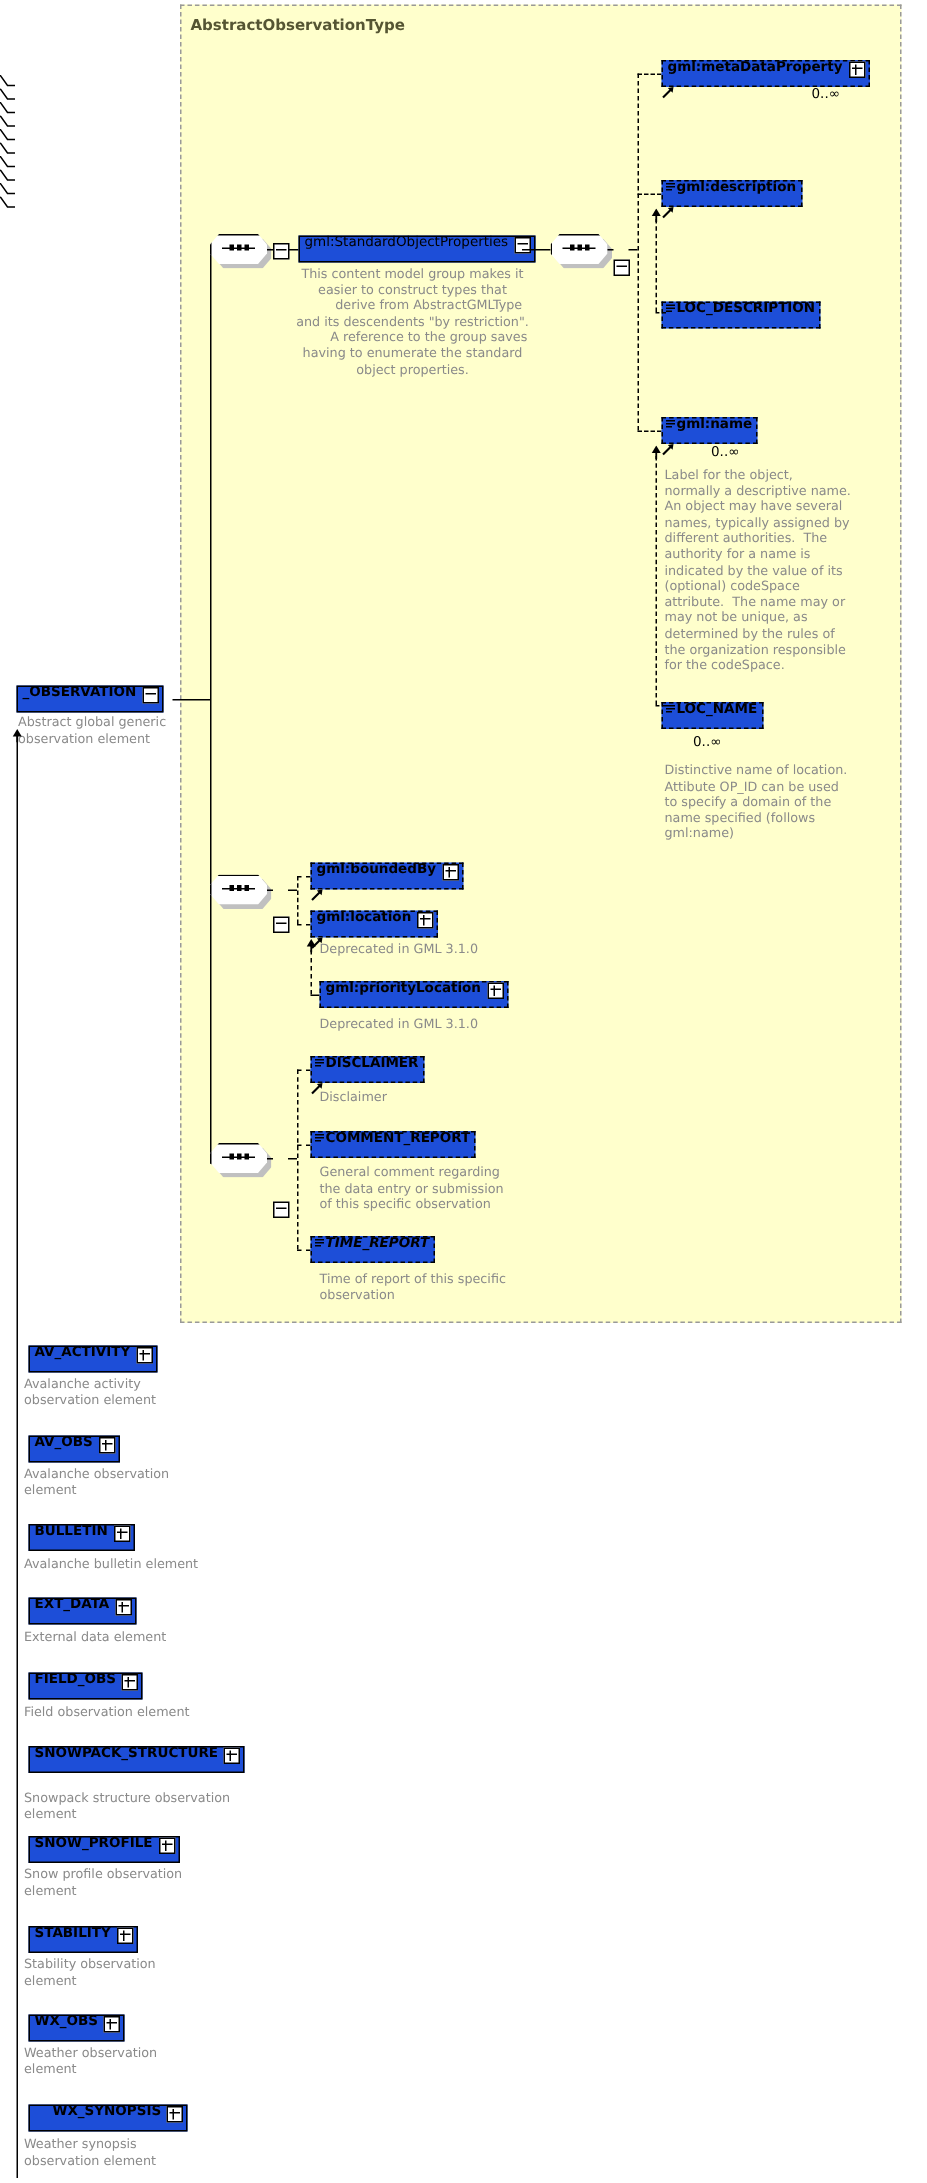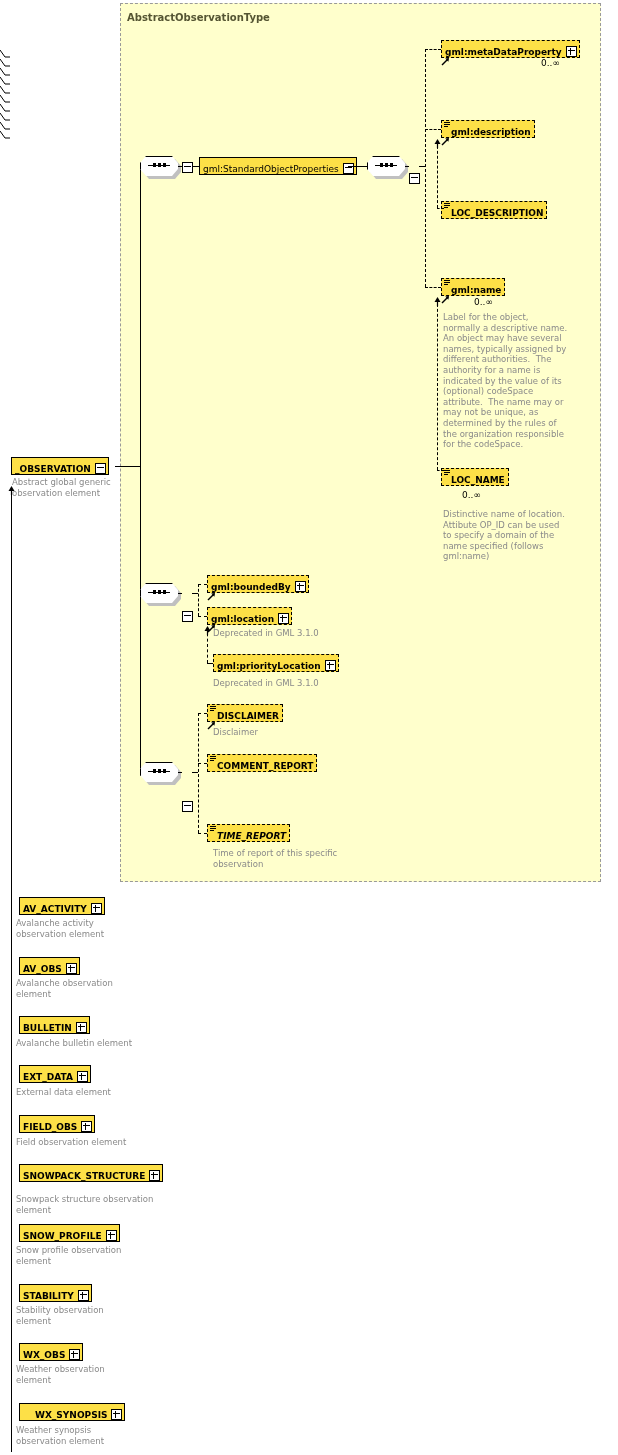--- a/index.html
+++ b/index.html
@@ -20,23 +20,23 @@
   .ctype-title{
     position:absolute;
     font-size:10px;font-weight:bold;color:#555533;
     letter-spacing:0px;white-space:nowrap;
   }
 
   
   .node{
     position:absolute;
     box-sizing:border-box;
-    background:#fde047;
+    background:#1d4ed8;
     height:18px;
-    display:flex;align-items:flex-end;
+    display:flex;align-items:flex-start;
     white-space:nowrap;
   }
   .node .shadow{
     position:absolute;left:3px;top:18px;right:-3px;height:4px;
     background:#c0c0c0;z-index:-1;
   }
   .node .shadow-r{
     position:absolute;left:100%;top:3px;width:3px;bottom:-4px;
     background:#c0c0c0;z-index:-1;
   }
@@ -141,20 +141,27 @@
     </div>
     <div class="expander " style="left: 182px; top: 162px; margin: 0px;"></div>
     <div class="l lh" style="left: 178px; top: 166px; width: 4px;"></div>
     <div class="l lh" style="left: 192px; top: 166px; width: 7px;"></div>
     <div class="node solid" style="left: 199px; top: 157px;">
       <div class="shadow"></div>
       <div class="shadow-r"></div>
       <span class="lbl thin" style="padding-left: 3px;">gml:StandardObjectProperties</span>
       <span class="expander "></span>
     </div>
+    <div class="anno center" style="left: 196px; top: 178px; width: 158px;">This content model group makes it
+easier to construct types that
+        derive from AbstractGMLType
+and its descendents "by restriction".
+        A reference to the group saves
+having to enumerate the standard
+object properties.</div>
     <div class="l lh" style="left: 348px; top: 166px; width: 19px;"></div>
     <div class="seq" style="left: 367px; top: 156px;">
       <div class="octshadow"></div>
       <div class="oct"></div>
       <div class="bar"></div>
       <div class="d d1"></div>
       <div class="d d2"></div>
       <div class="d d3"></div>
     </div>
     <div class="expander " style="left: 409px; top: 162px; margin: 0px;"></div>
@@ -336,20 +343,23 @@
     <div class="node dashed" style="left: 207px; top: 754px;">
       <div class="shadow"></div>
       <div class="shadow-r"></div>
       <span class="lines-icon">
         <i></i>
         <i></i>
         <i></i>
       </span>
       <span class="lbl" style="padding-left: 9px;">COMMENT_REPORT</span>
     </div>
+    <div class="anno" style="left: 213px; top: 777px; width: 160px;">General comment regarding
+the data entry or submission
+of this specific observation</div>
     <div class="dashh" style="left: 198px; top: 833px; width: 9px;"></div>
     <div class="node dashed" style="left: 207px; top: 824px; font-style: italic;">
       <div class="shadow"></div>
       <div class="shadow-r"></div>
       <span class="lines-icon">
         <i></i>
         <i></i>
         <i></i>
       </span>
       <span class="lbl" style="padding-left: 9px;">TIME_REPORT</span>

